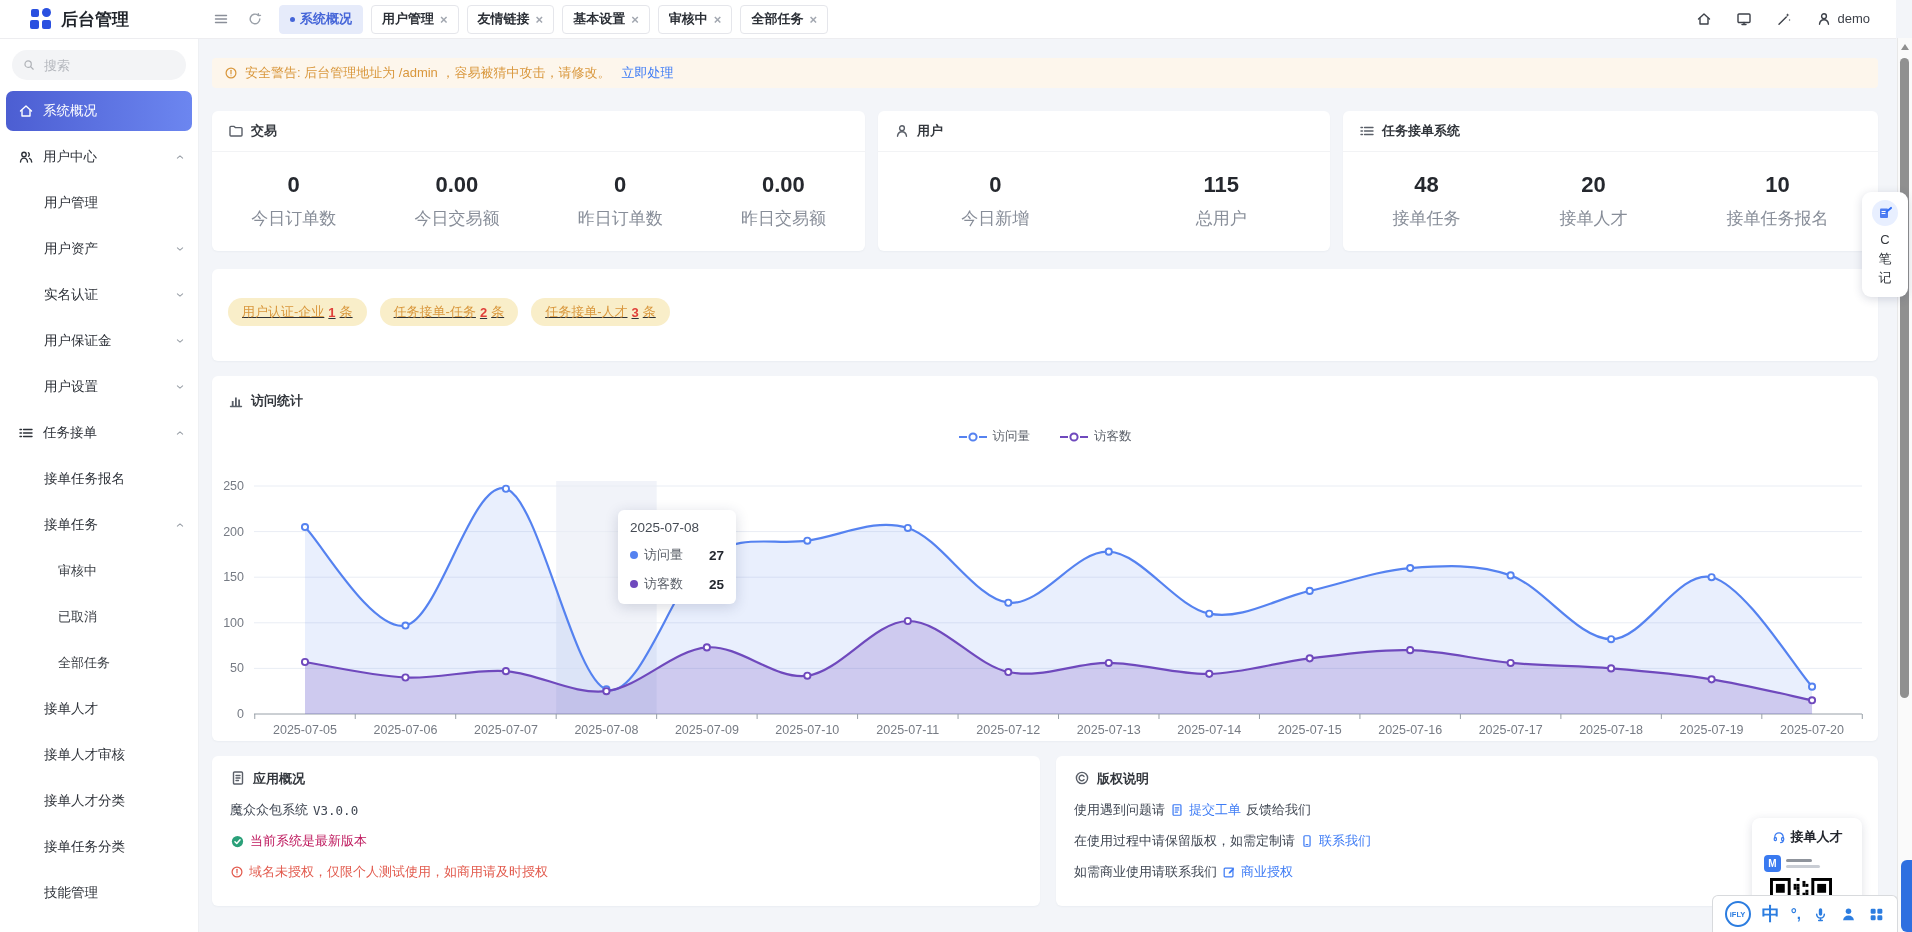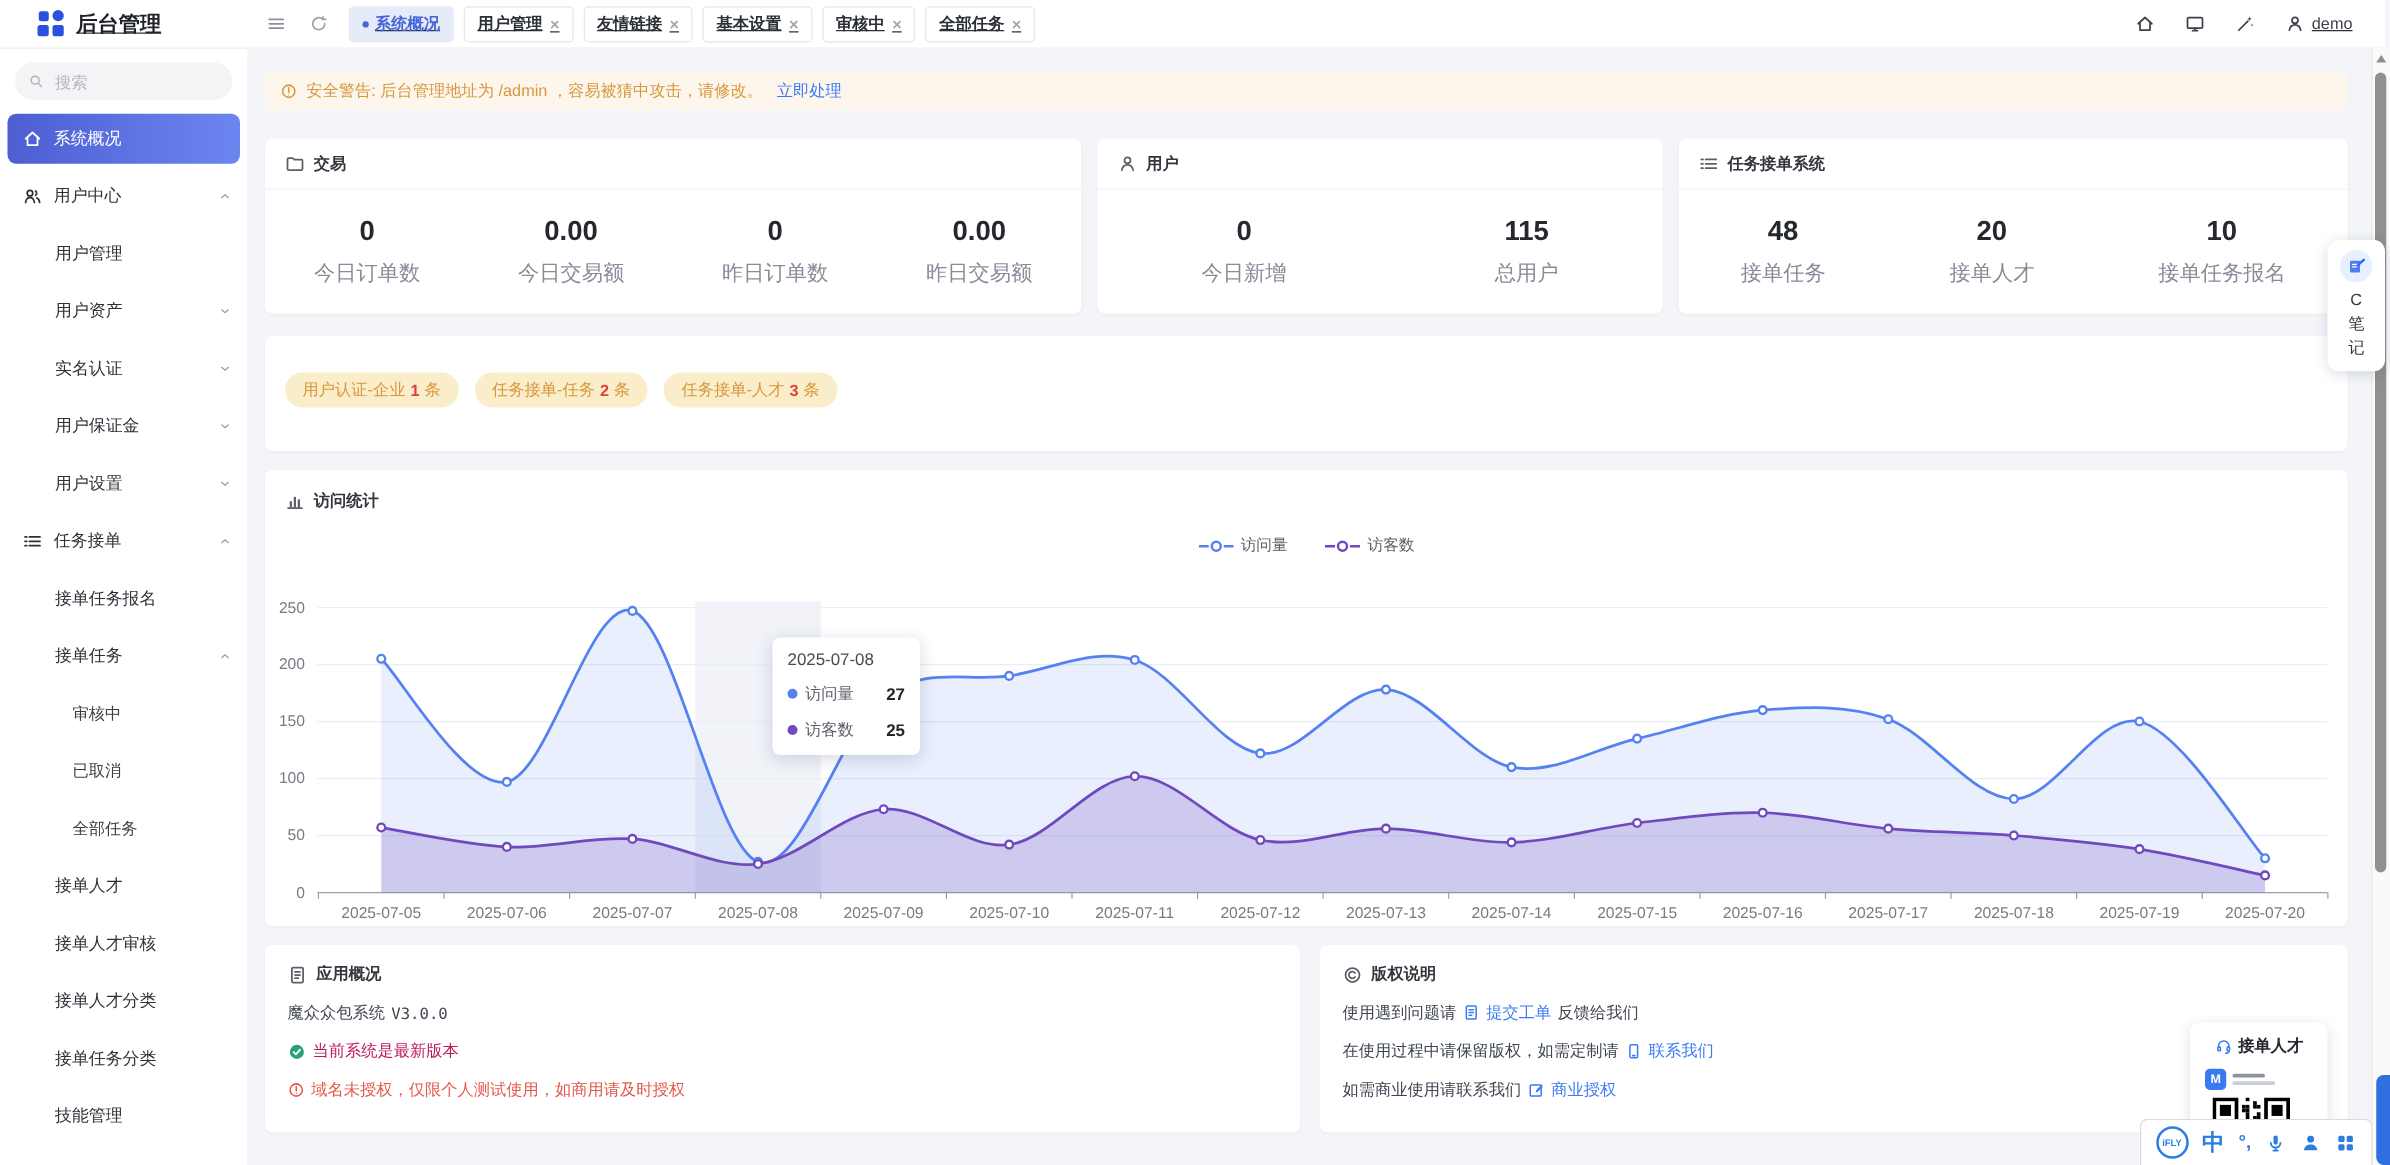--- a/index.html
+++ b/index.html
@@ -1,21 +1,21 @@
 <!DOCTYPE html>
 <html><head>
 <meta charset="utf-8">
 <style>
   html,body{margin:0;padding:0;}
   body{width:1912px;height:932px;overflow:hidden;position:relative;background:#f3f5f9;
        font-family:"Liberation Sans","DejaVu Sans",sans-serif;font-size:13px;color:#2e3238;}
   .ico{display:inline-flex;vertical-align:middle;line-height:0;flex:none;}
   
-  .topbar{position:absolute;top:0;left:0;right:4px;height:38px;background:#fff;border-bottom:1px solid #ededf0;
-          display:flex;align-items:center;z-index:30;text-decoration:underline;}
+  .topbar{position:absolute;top:0;left:0;right:16px;height:38px;background:#fff;border-bottom:1px solid #ededf0;
+          display:flex;align-items:center;z-index:30;}
   .logo-area{width:199px;flex:none;display:flex;align-items:center;padding-left:30px;box-sizing:border-box;gap:9px;}
   .logo-grid{width:22px;height:22px;display:grid;grid-template-columns:9px 9px;grid-template-rows:9px 9px;gap:3px;}
   .logo-grid i{background:#2a50e0;border-radius:2px;display:block;}
   .logo-grid i.b1{border-radius:2px 2px 2px 2px;width:8px;height:8px;margin:1px 0 0 1px;}
   .logo-grid i.b2{border-radius:50% ;}
   .app-title{font-size:17px;font-weight:bold;color:#1f2329;white-space:nowrap;}
   .top-tools{display:flex;align-items:center;gap:18px;margin-left:14px;color:#8a8f99;}
   .tabs{display:flex;align-items:center;gap:8px;margin-left:16px;}
   .tab{height:27px;display:flex;align-items:center;gap:5px;padding:0 10px;border-radius:4px;background:#fff;
        border:1px solid #e5e6eb;font-weight:600;color:#2b2f36;cursor:pointer;white-space:nowrap;}
@@ -52,40 +52,40 @@
   .stats-row{display:flex;gap:13px;margin-top:23px;}
   .stat-card{height:140px;}
   .stat-card .hd{height:40px;display:flex;align-items:center;gap:7px;padding:0 16px;border-bottom:1px solid #f2f3f5;
                  font-weight:600;color:#33373d;}
   .stat-card .hd .ico{color:#6b7widt8;}
   .stat-card .bd{display:flex;justify-content:space-around;align-items:center;height:98px;}
   .stat .v{font-size:22px;font-weight:600;color:#25282e;text-align:center;}
   .stat .l{font-size:17px;color:#878d98;text-align:center;margin-top:9px;}
   .pending-card{margin-top:18px;height:92px;padding:14px 16px;}
   .pending-card .hd{display:flex;align-items:center;gap:7px;font-weight:600;color:#33373d;}
-  .pills{display:flex;gap:13px;margin-top:15px;}
+  .pills{display:flex;gap:13px;margin-top:15px;text-decoration:underline;}
   .pill{height:28px;border-radius:14px;background:#f9eec9;color:#d9973c;display:flex;align-items:center;
         padding:0 14px;gap:4px;font-size:13px;cursor:pointer;}
   .pill b{color:#e0403a;}
   
   .chart-card{margin-top:15px;height:365px;position:relative;}
   .chart-card .hd{position:absolute;top:16px;left:16px;display:flex;align-items:center;gap:7px;font-weight:600;color:#33373d;}
   .legend{position:absolute;top:52px;left:0;right:0;display:flex;justify-content:center;gap:30px;align-items:center;}
   .legend .li{display:flex;align-items:center;gap:6px;color:#5a5f68;font-size:12.5px;cursor:pointer;}
   .chart-svg{position:absolute;left:0;top:0;}
   .tooltip{position:absolute;left:406px;top:134px;width:118px;height:94px;background:#fff;border-radius:6px;
            box-shadow:0 3px 14px rgba(40,50,90,0.18);padding:10px 12px;box-sizing:border-box;z-index:5;}
   .tooltip .date{color:#454b54;font-size:13.5px;}
   .tooltip .row{display:flex;align-items:center;gap:6px;margin-top:11px;font-size:13px;color:#5b6069;}
   .tooltip .row .dt{width:8px;height:8px;border-radius:50%;}
   .tooltip .row b{margin-left:auto;color:#23272e;font-size:13.5px;}
   
   .bottom-row{display:flex;gap:16px;margin-top:15px;}
   .info-card{height:150px;padding:14px 18px;}
-  .info-card .hd{display:flex;align-items:flex-end;gap:7px;font-weight:600;color:#33373d;margin-bottom:4px;}
+  .info-card .hd{display:flex;align-items:flex-start;gap:7px;font-weight:600;color:#33373d;margin-bottom:4px;}
   .info-line{margin-top:13px;display:flex;align-items:center;gap:5px;color:#3f4652;}
   .info-line.success{color:#be185d;}
   .info-line.danger{color:#e25a4d;}
   .info-line .mono{font-family:"DejaVu Sans Mono","Liberation Mono",monospace;font-size:12.5px;}
   .info-line a{color:#3d7bf5;text-decoration:none;cursor:pointer;display:inline-flex;align-items:center;gap:4px;}
   
   .note-widget{position:absolute;right:4px;top:192px;width:46px;background:#fff;border-radius:9px;
       box-shadow:0 2px 10px rgba(40,50,90,0.18);padding:8px 0 10px;text-align:center;z-index:40;cursor:pointer;}
   .note-widget .nico{width:26px;height:26px;border-radius:50%;background:#e8efff;margin:0 auto 4px;display:flex;
       align-items:center;justify-content:center;}

